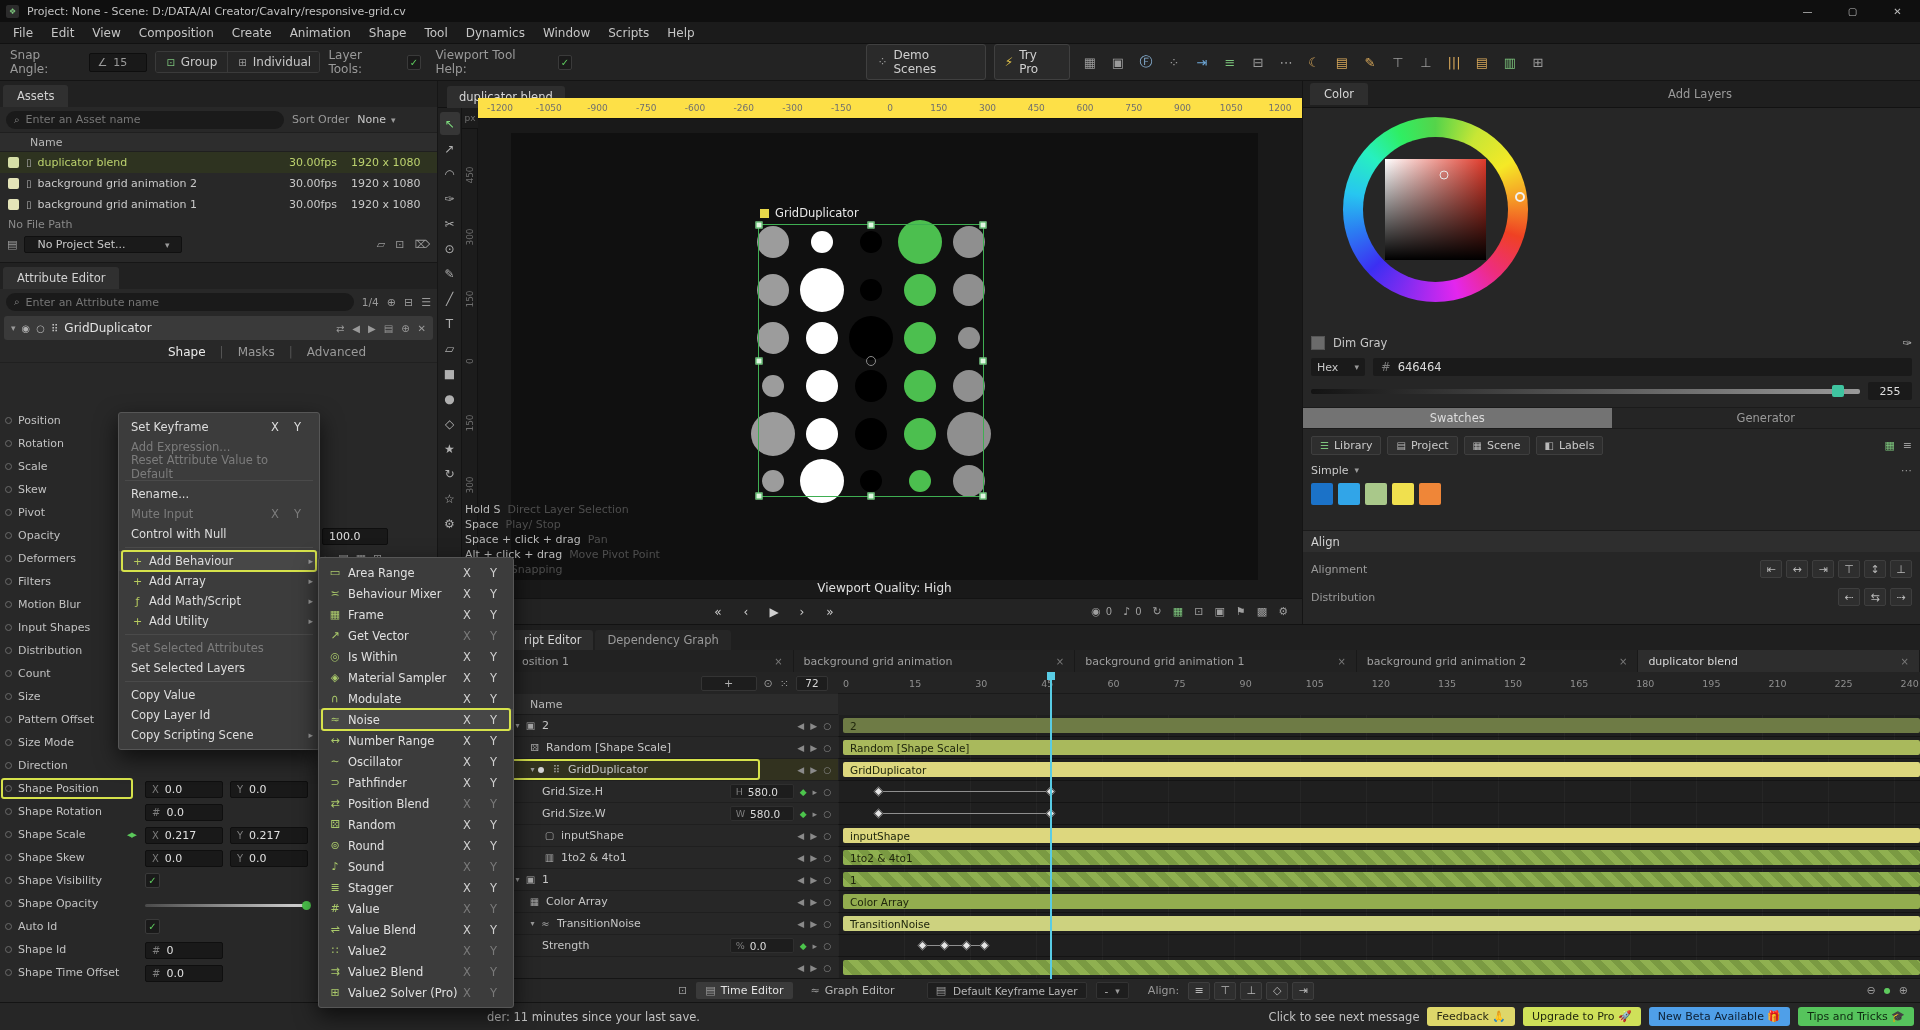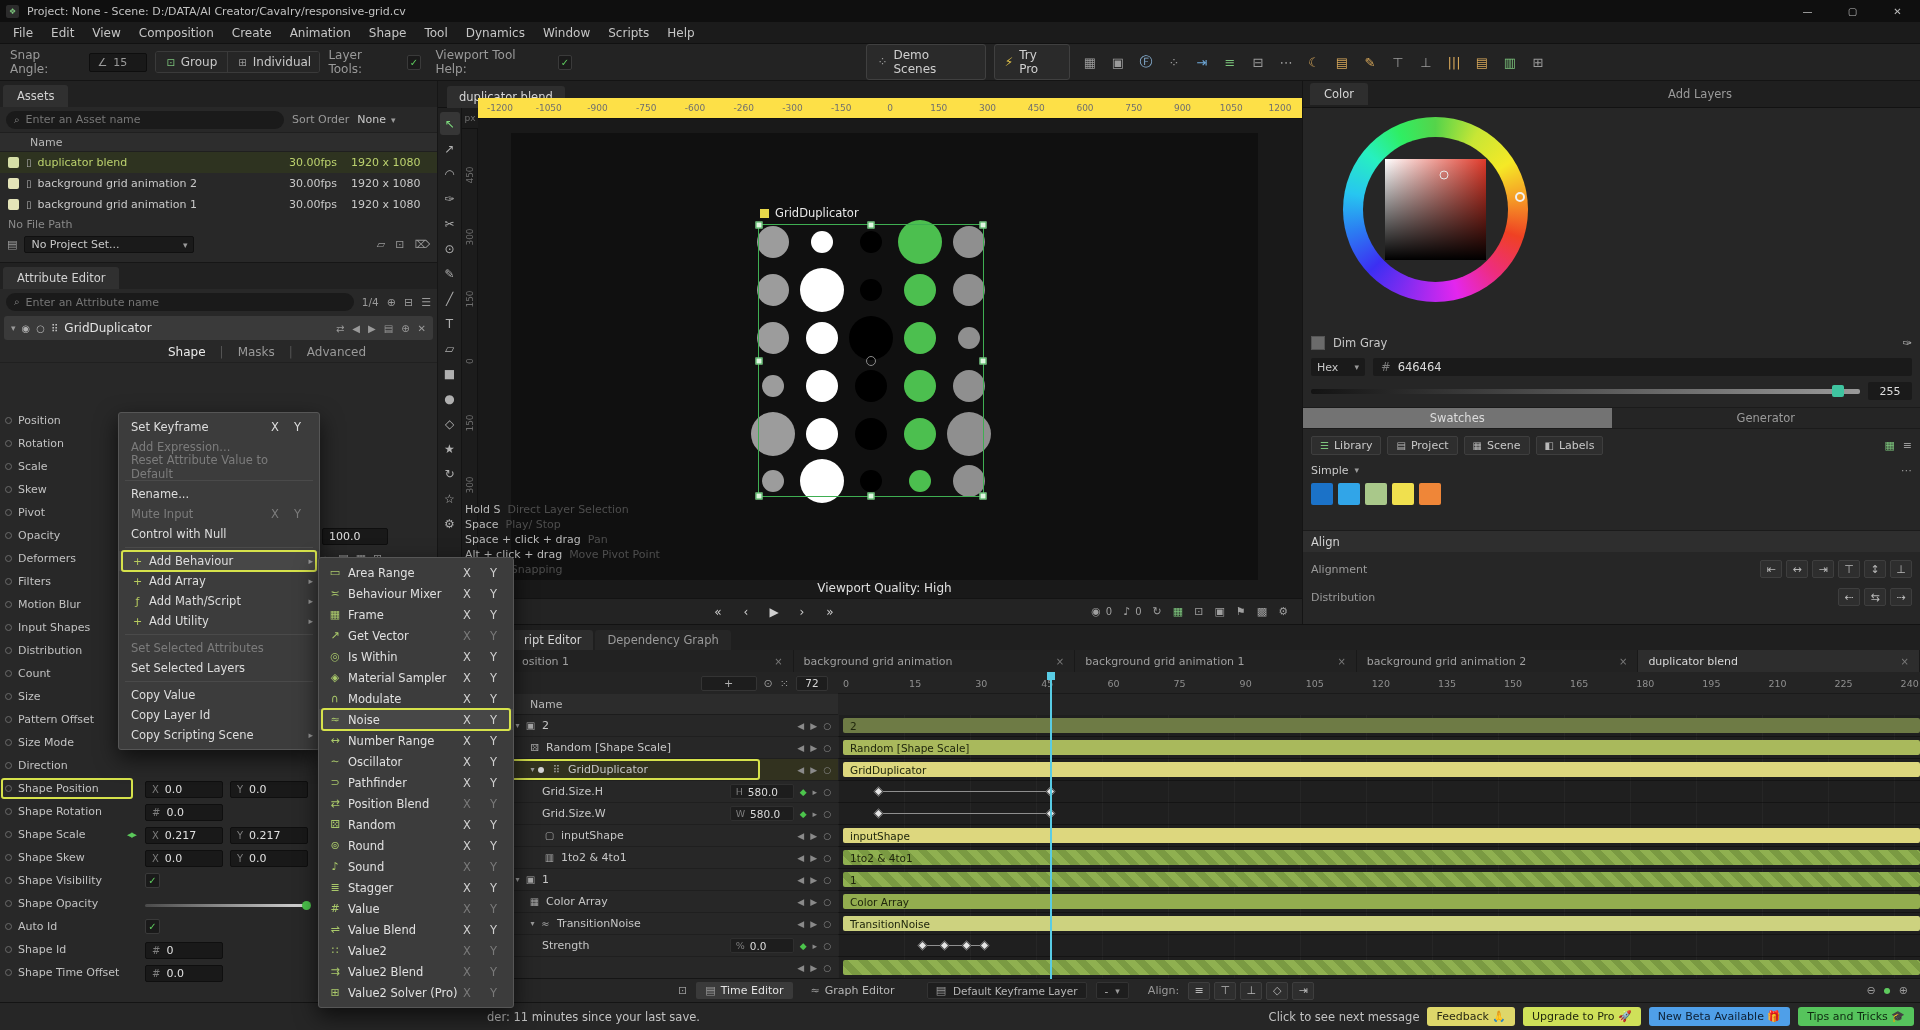--- a/index.html
+++ b/index.html
@@ -45,21 +45,21 @@
   .asset-row { height:21px; display:flex; align-items:center; padding:0 8px; font-size:11px; color:#c9c9c9; }
   .asset-row.selected { background:#2e3320; color:#bcd26e; }
   .asset-swatch { width:11px; height:11px; border-radius:2px; margin-right:7px; }
   .asset-file-icon { color:#b0b0b0; margin-right:6px; font-size:10px; }
   .asset-name { flex:1; }
   .asset-fps { width:62px; }
   .asset-size { width:78px; }
   .no-file { height:18px; padding-left:8px; color:#8a8a8a; font-size:11px; display:flex; align-items:center; }
   .project-row { height:23px; display:flex; align-items:center; gap:7px; padding:0 7px; }
   .proj-icon { color:#9a9a9a; font-size:11px; }
-  .project-dd { width:170px; height:17px; background:#1a1a1a; border:1px solid #101010; border-radius:2px; display:flex; align-items:center; justify-content:space-between; padding:0 6px; font-size:11px; color:#c8c8c8; }
+  .project-dd { width:158px; height:17px; background:#1a1a1a; border:1px solid #101010; border-radius:2px; display:flex; align-items:center; justify-content:space-between; padding:0 12px; font-size:11px; color:#c8c8c8; }
   #asset-footer-icons { margin-left:auto; display:flex; gap:10px; color:#9a9a9a; font-size:11px; }
 
   
   #attr-panel { position:absolute; left:0; top:262px; width:438px; height:740px; background:#282828; border-right:1px solid #161616; border-top:1px solid #161616; }
   .attr-search-row { height:26px; display:flex; align-items:center; padding:0 6px; gap:8px; }
   .attr-search-row .search-pill { flex:1; }
   .attr-counter { font-size:10.5px; color:#9a9a9a; }
   #attr-header-icons { display:flex; gap:8px; color:#9a9a9a; font-size:11px; }
   .layer-bar { height:24px; background:#3a3a3a; margin:1px 4px; border-radius:3px; display:flex; align-items:center; gap:6px; padding:0 7px; font-size:12px; color:#e4e4e4; }
   .lb-caret { color:#9a9a9a; font-size:9px; }

